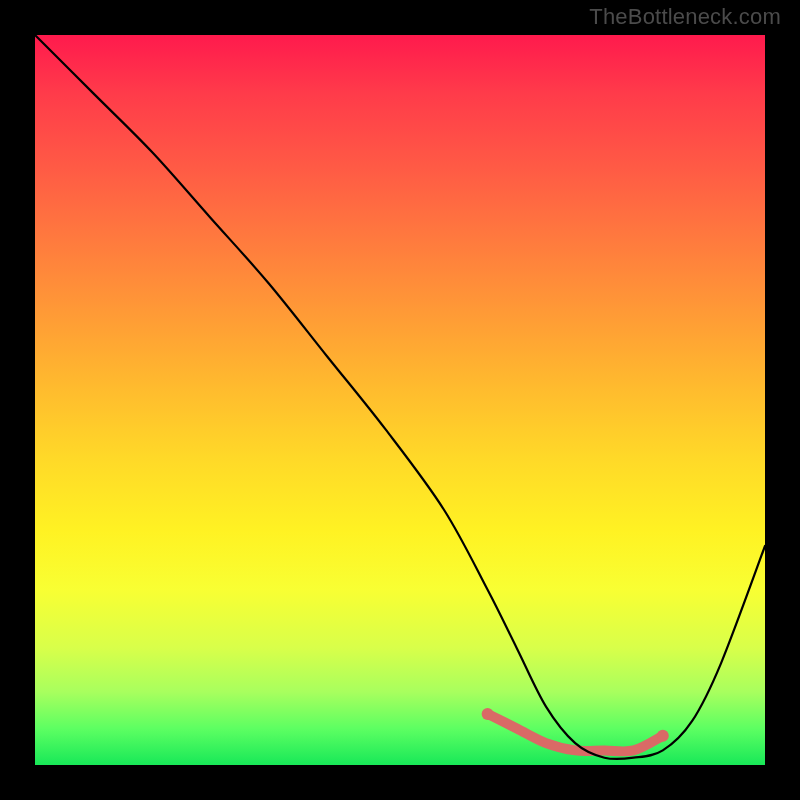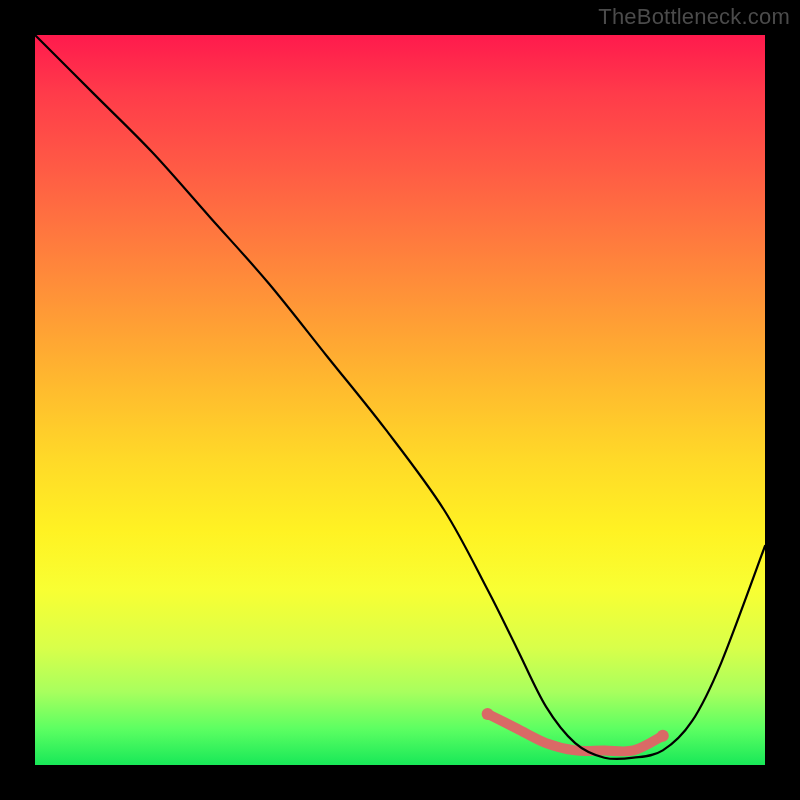--- a/index.html
+++ b/index.html
@@ -13,21 +13,21 @@
   }
   .frame {
     position: relative;
     width: 800px;
     height: 800px;
     background: #000;
   }
   .watermark {
     position: absolute;
     top: 4px;
-    right: 10px;
+    right: 19px;
     color: #4b4b4b;
     font-size: 22px;
     font-weight: 400;
     letter-spacing: 0.2px;
     user-select: none;
   }
   .plot-area {
     position: absolute;
     left: 35px;
     top: 35px;

